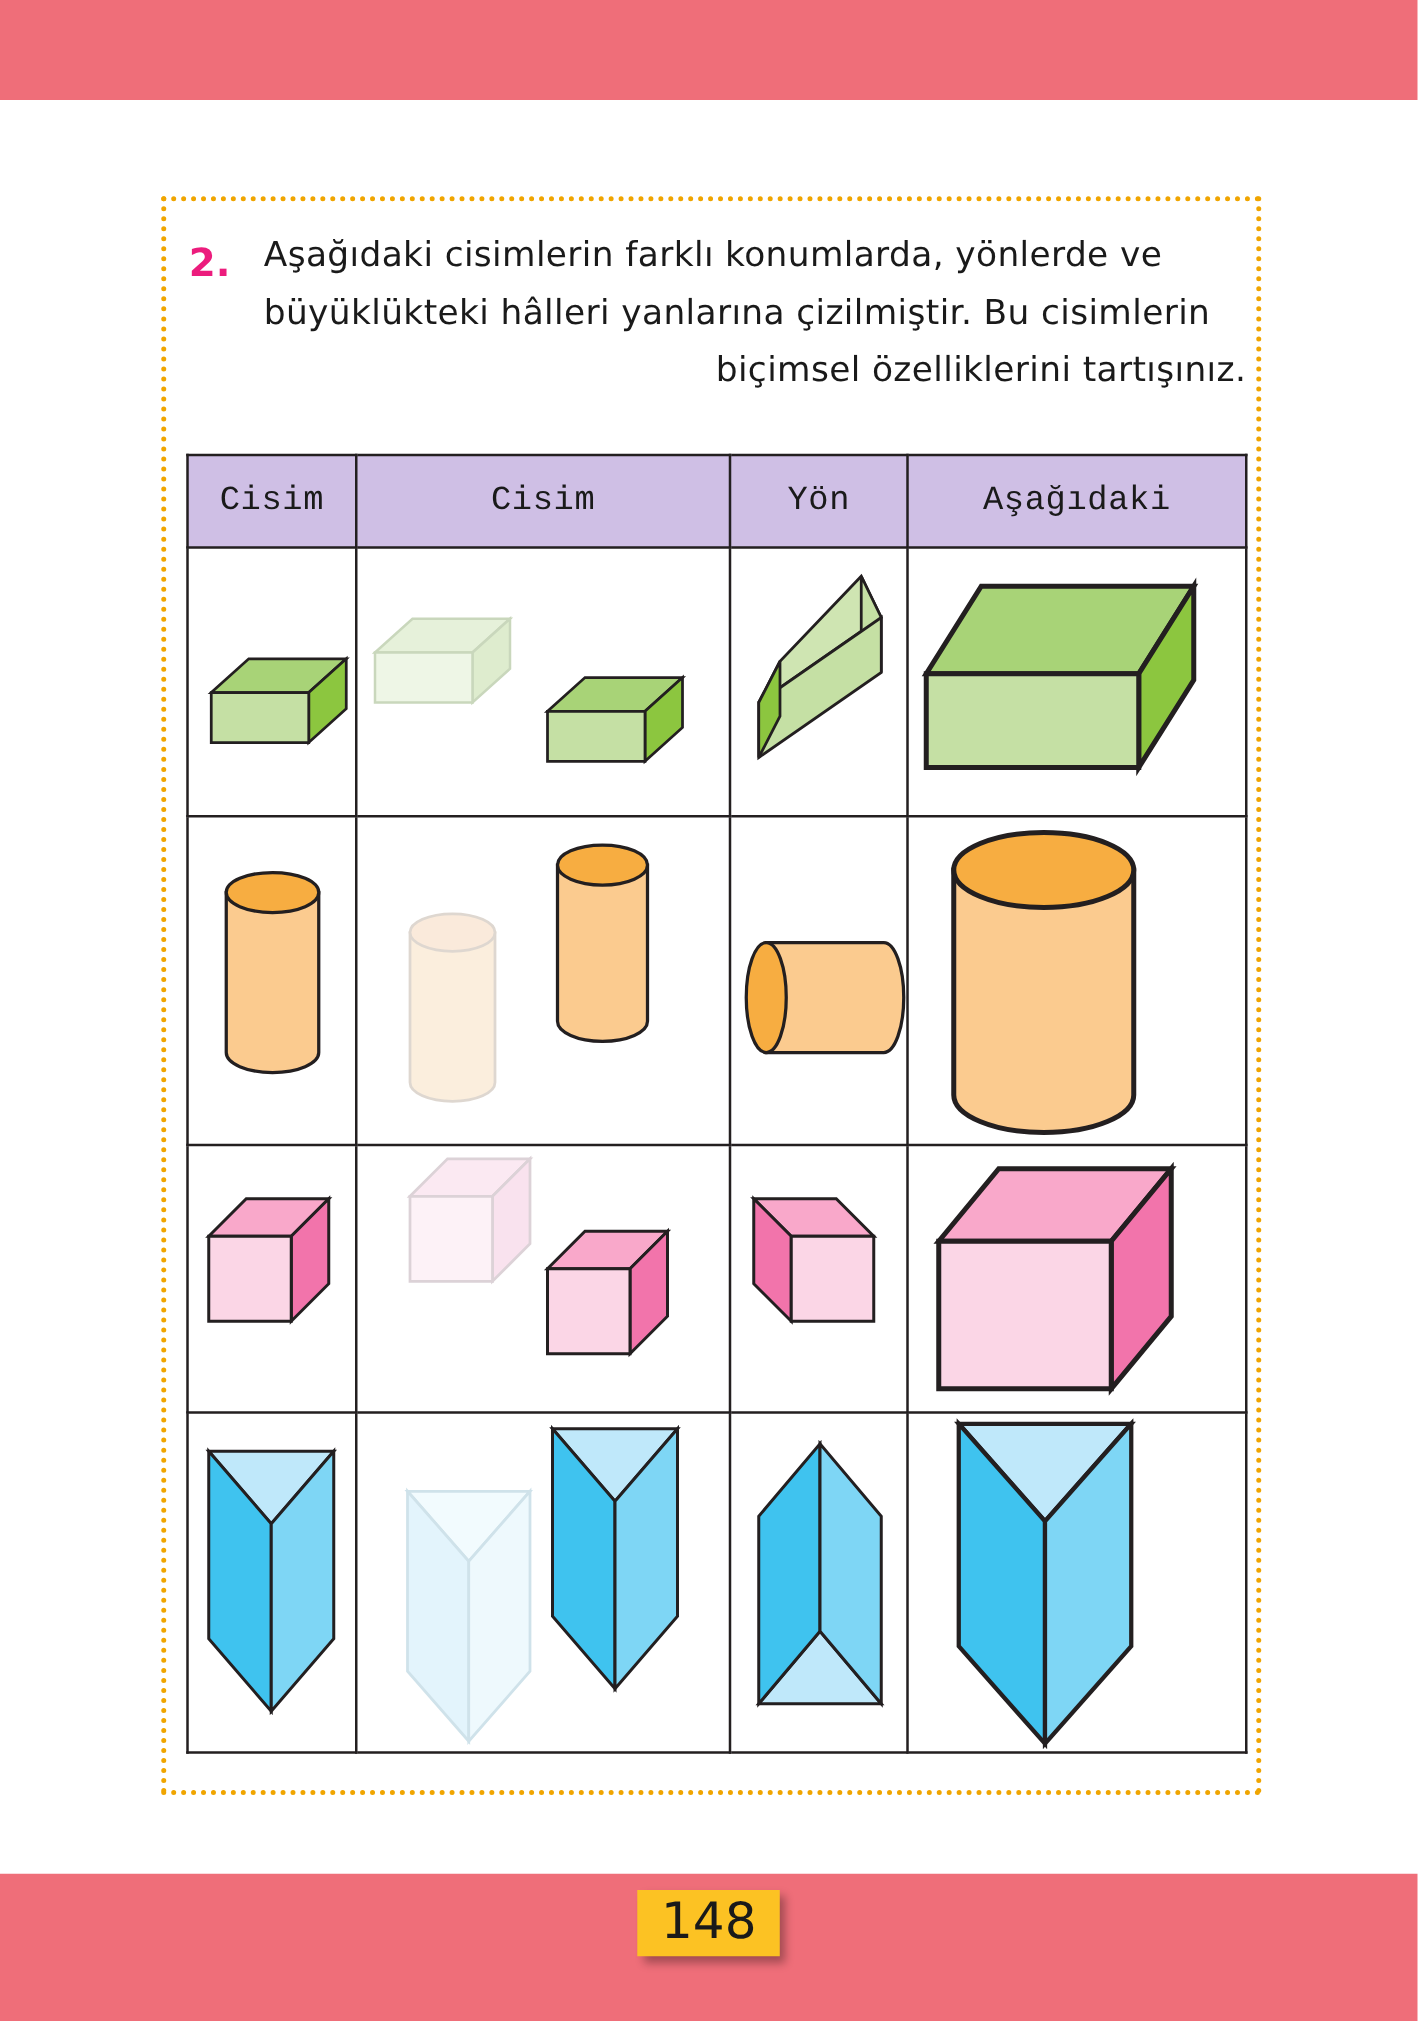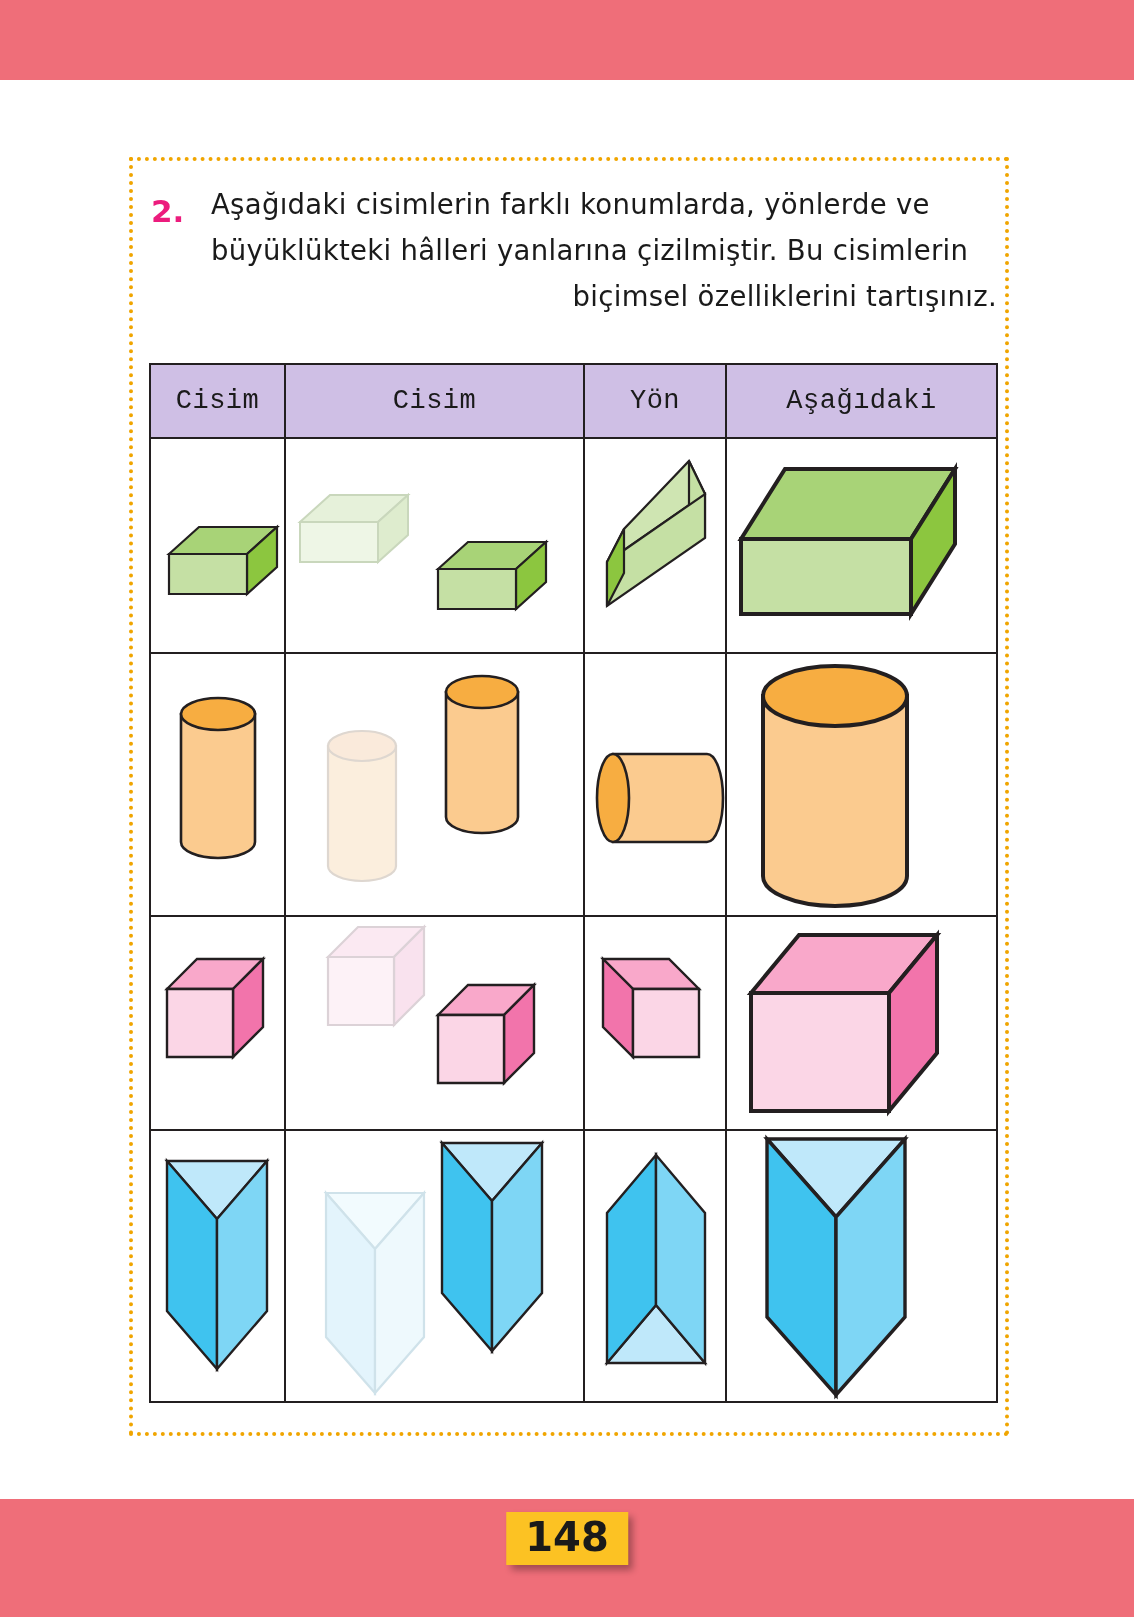--- a/index.html
+++ b/index.html
@@ -106,21 +106,21 @@
   
   .page-badge {
     position: absolute;
     left: 50%;
     bottom: 52px;
     transform: translateX(-50%);
     background: #fcc223;
     color: #1a1a1a;
     font-size: 40px;
     font-family: "DejaVu Sans", sans-serif;
-    font-weight: 700;
+    font-weight: 400;
     padding: 5px 19px 8px 19px;
     box-shadow: 5px 5px 7px rgba(0,0,0,0.32);
     line-height: 1;
   }
 </style>
 </head>
 <body>
 
 <div class="band-top"></div>
 <div class="band-bottom"></div>

